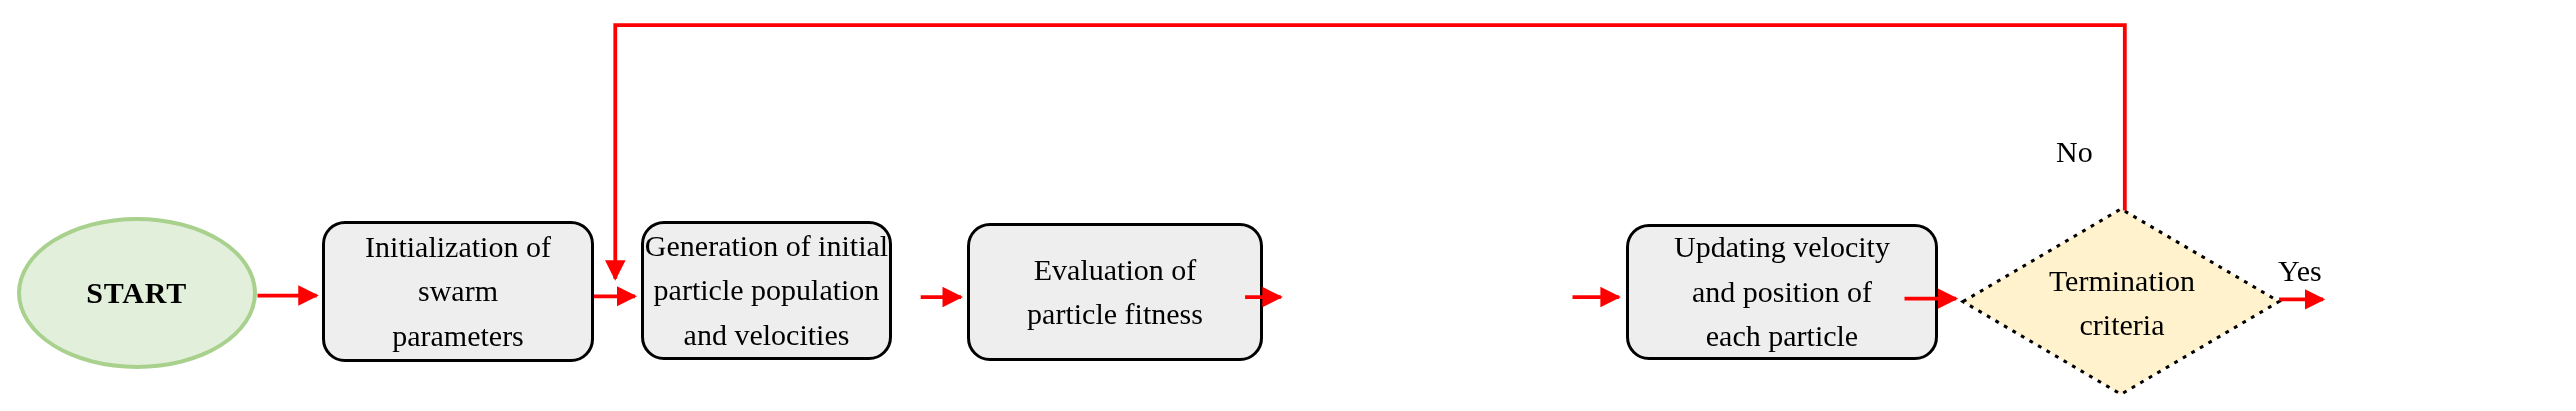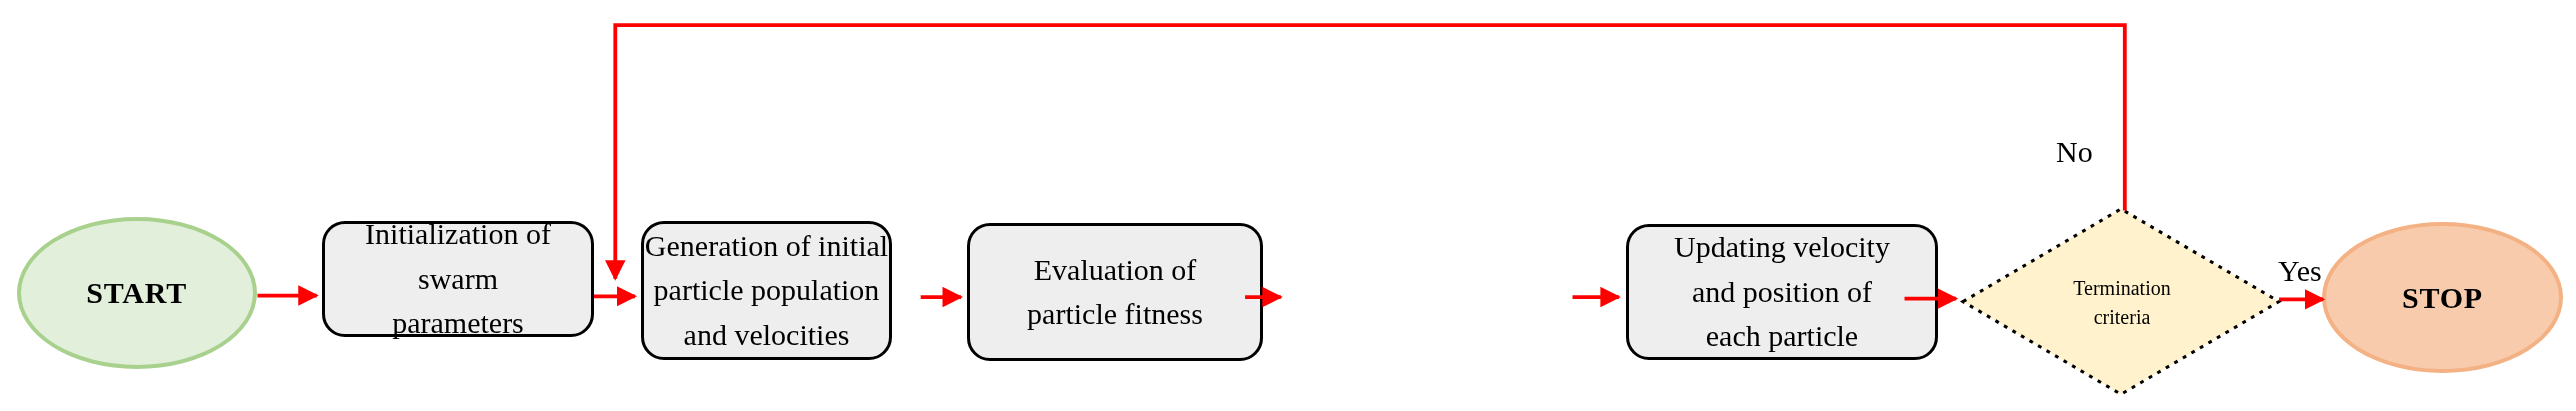--- a/index.html
+++ b/index.html
@@ -48,21 +48,21 @@
   }
   .process span, .decision-label span {
     white-space: pre-line;
   }
   .decision-label {
     position: absolute;
     display: flex;
     align-items: center;
     justify-content: center;
     text-align: center;
-    font-size: 20px;
+    font-size: 30px;
     line-height: 1.45;
     color: #000000;
     z-index: 2;
   }
   .edge-label {
     position: absolute;
     font-size: 30px;
     color: #000000;
     z-index: 2;
   }
@@ -86,21 +86,21 @@
 <div class="canvas">
 
   <svg class="diamond-layer" width="2576" height="411" viewBox="0 0 3387 541">
     <polygon points="2582,397 2790,275 2998,397 2790,519" fill="#fff2cc" stroke="#000000" stroke-width="4" stroke-dasharray="5 8"></polygon>
   </svg>
 
   <div class="node terminal start" style="left:16.7px; top:217px; width:240px; height:152px;">
     <span>START</span>
   </div>
 
-  <div class="node process" style="left:322px; top:221px; width:272px; height:116px;">
+  <div class="node process" style="left:322px; top:221px; width:272px; height:141px;">
     <span>Initialization of
 swarm
 parameters</span>
   </div>
 
   <div class="node process" style="left:641px; top:221px; width:251px; height:139px;">
     <span>Generation of initial
 particle population
 and velocities</span>
   </div>
@@ -115,23 +115,20 @@
     <span>Updating velocity
 and position of
 each particle</span>
   </div>
 
   <div class="decision-label" style="left:2008px; top:255px; width:228px; height:95px;">
     <span>Termination
 criteria</span>
   </div>
 
-  <div class="node terminal stop" style="left:2322px; top:222px; width:241px; height:151px;">
-    <span>STOP</span>
-  </div>
 
   <div class="edge-label" style="left:2056px; top:135px;">No</div>
   <div class="edge-label" style="left:2278px; top:254px;">Yes</div>
 
   <svg class="wires" width="2576" height="411" viewBox="0 0 3387 541">
     <defs>
       <marker id="arrow" viewBox="0 0 10 10" refX="9" refY="5" markerWidth="5.4" markerHeight="5.4" orient="auto-start-reverse">
         <path d="M 0 0 L 10 5 L 0 10 z" fill="#ff0000"></path>
       </marker>
     </defs>

